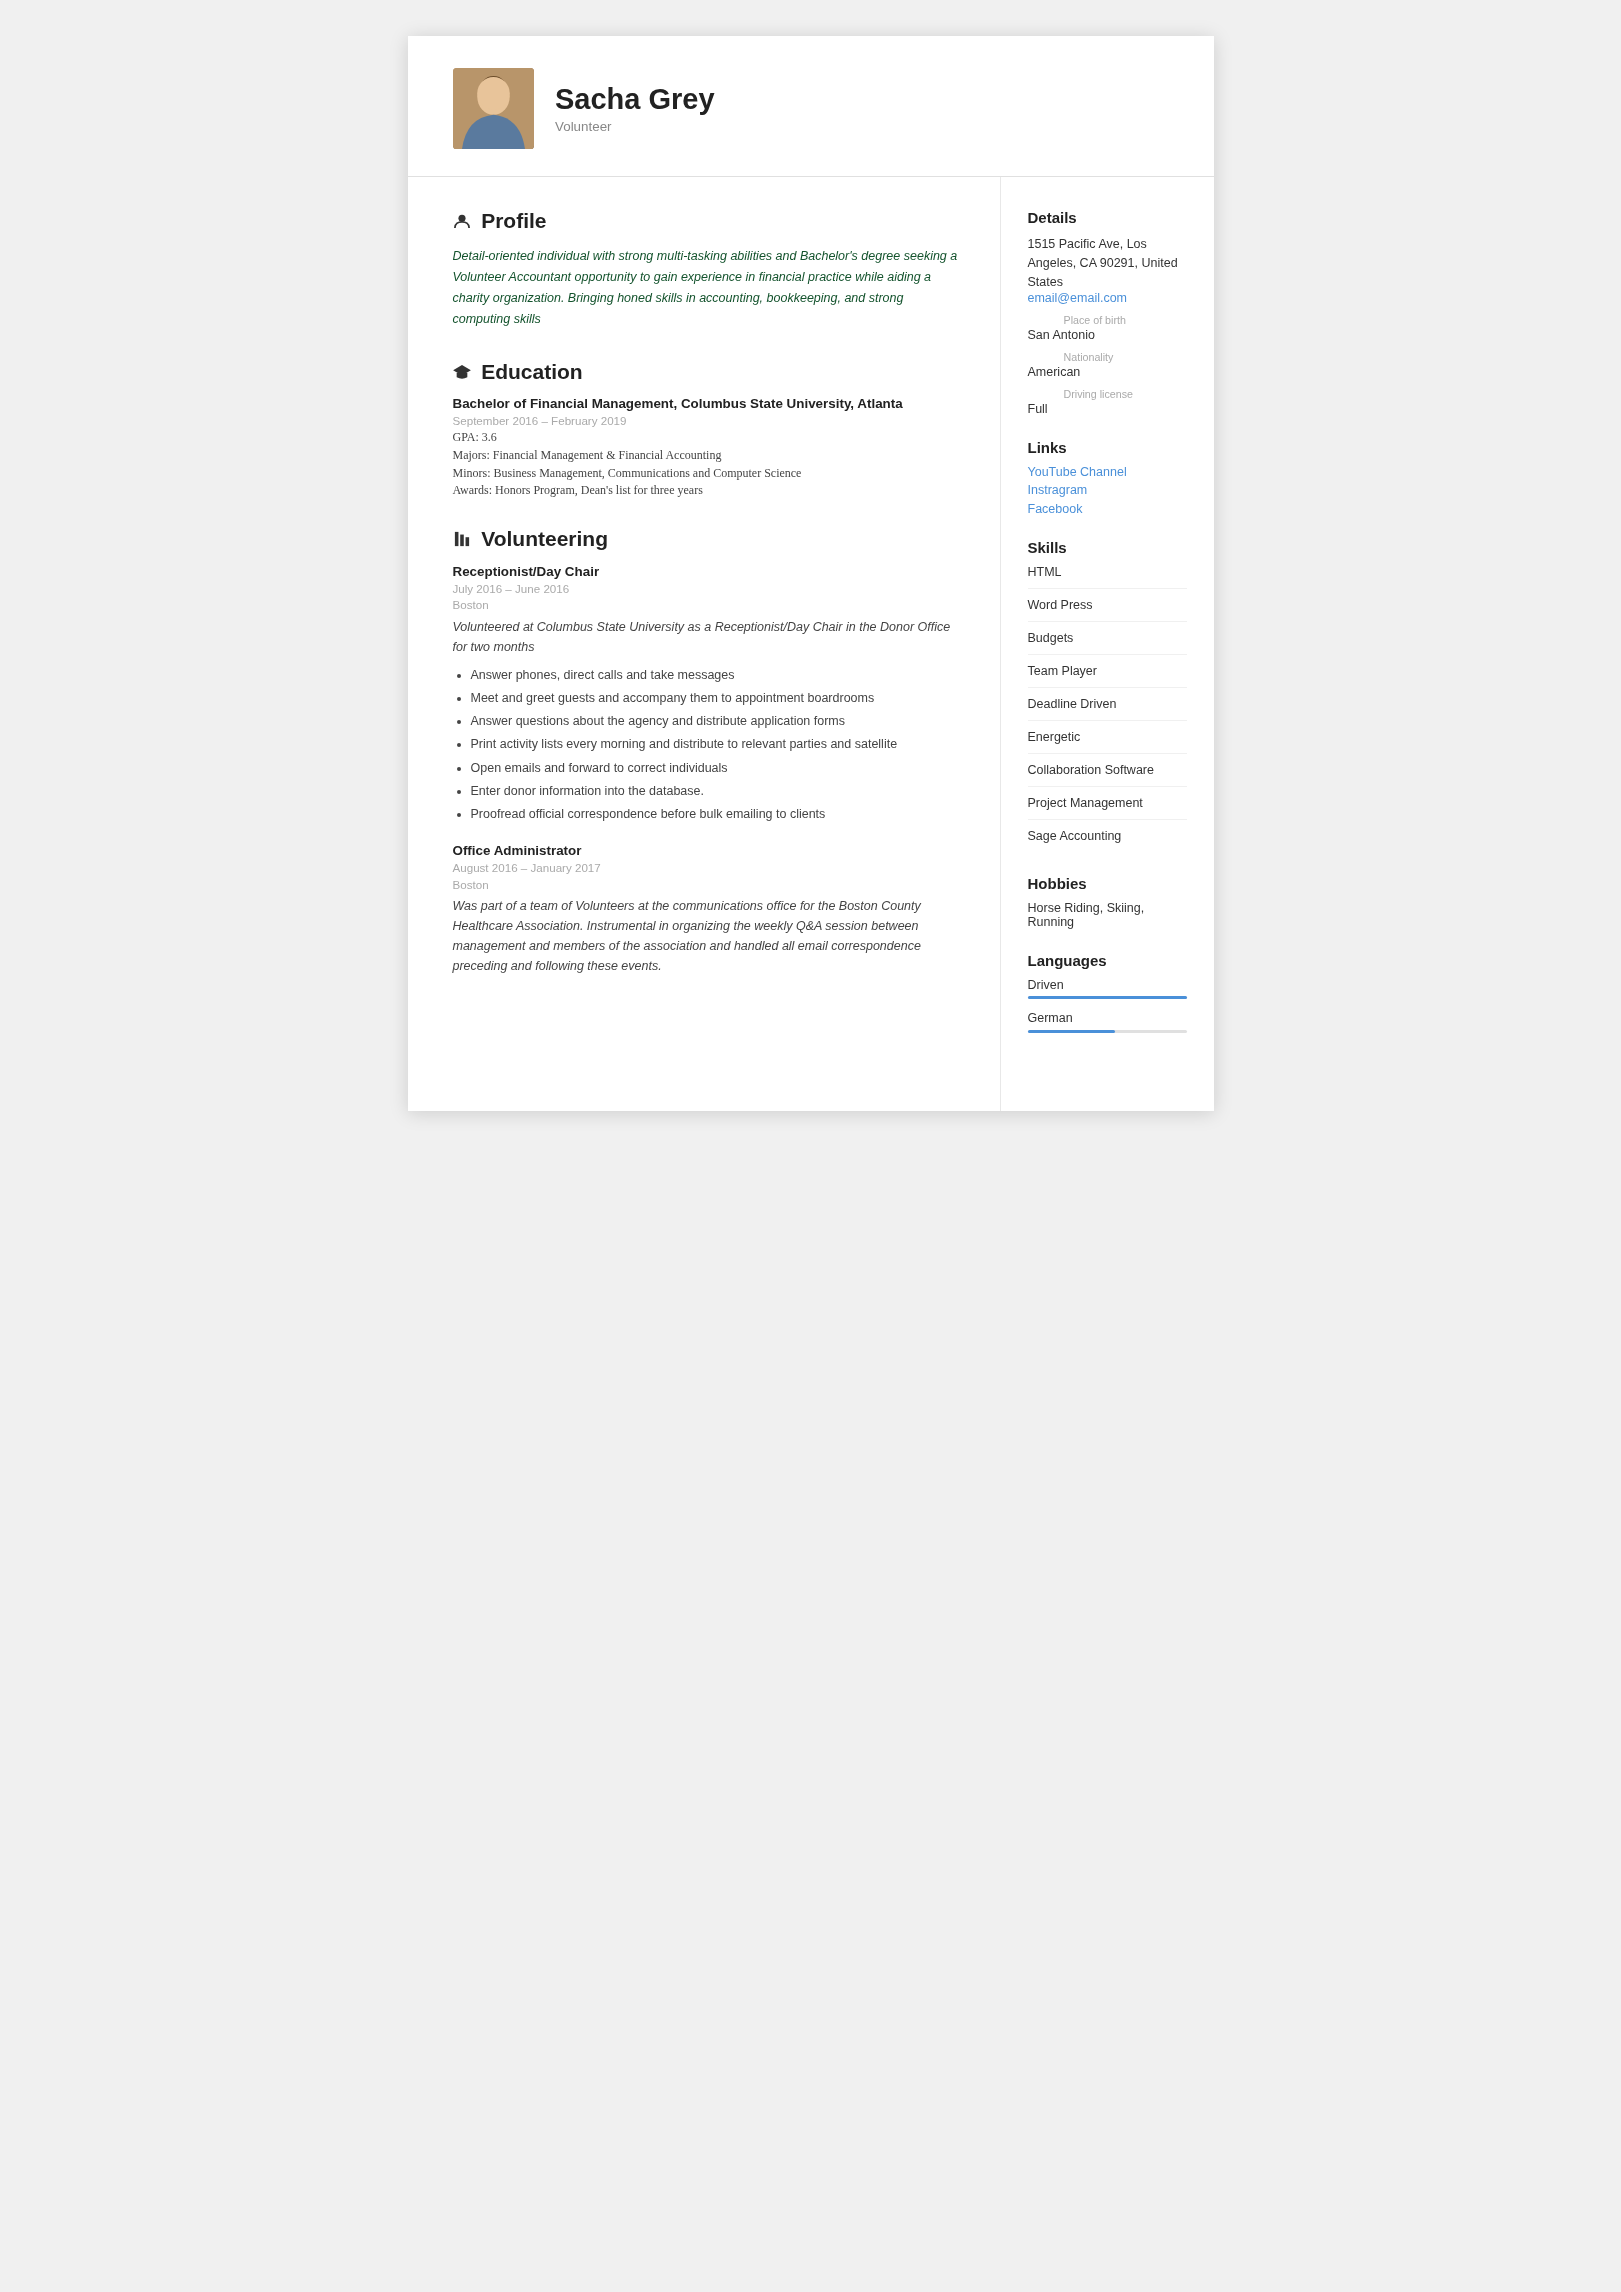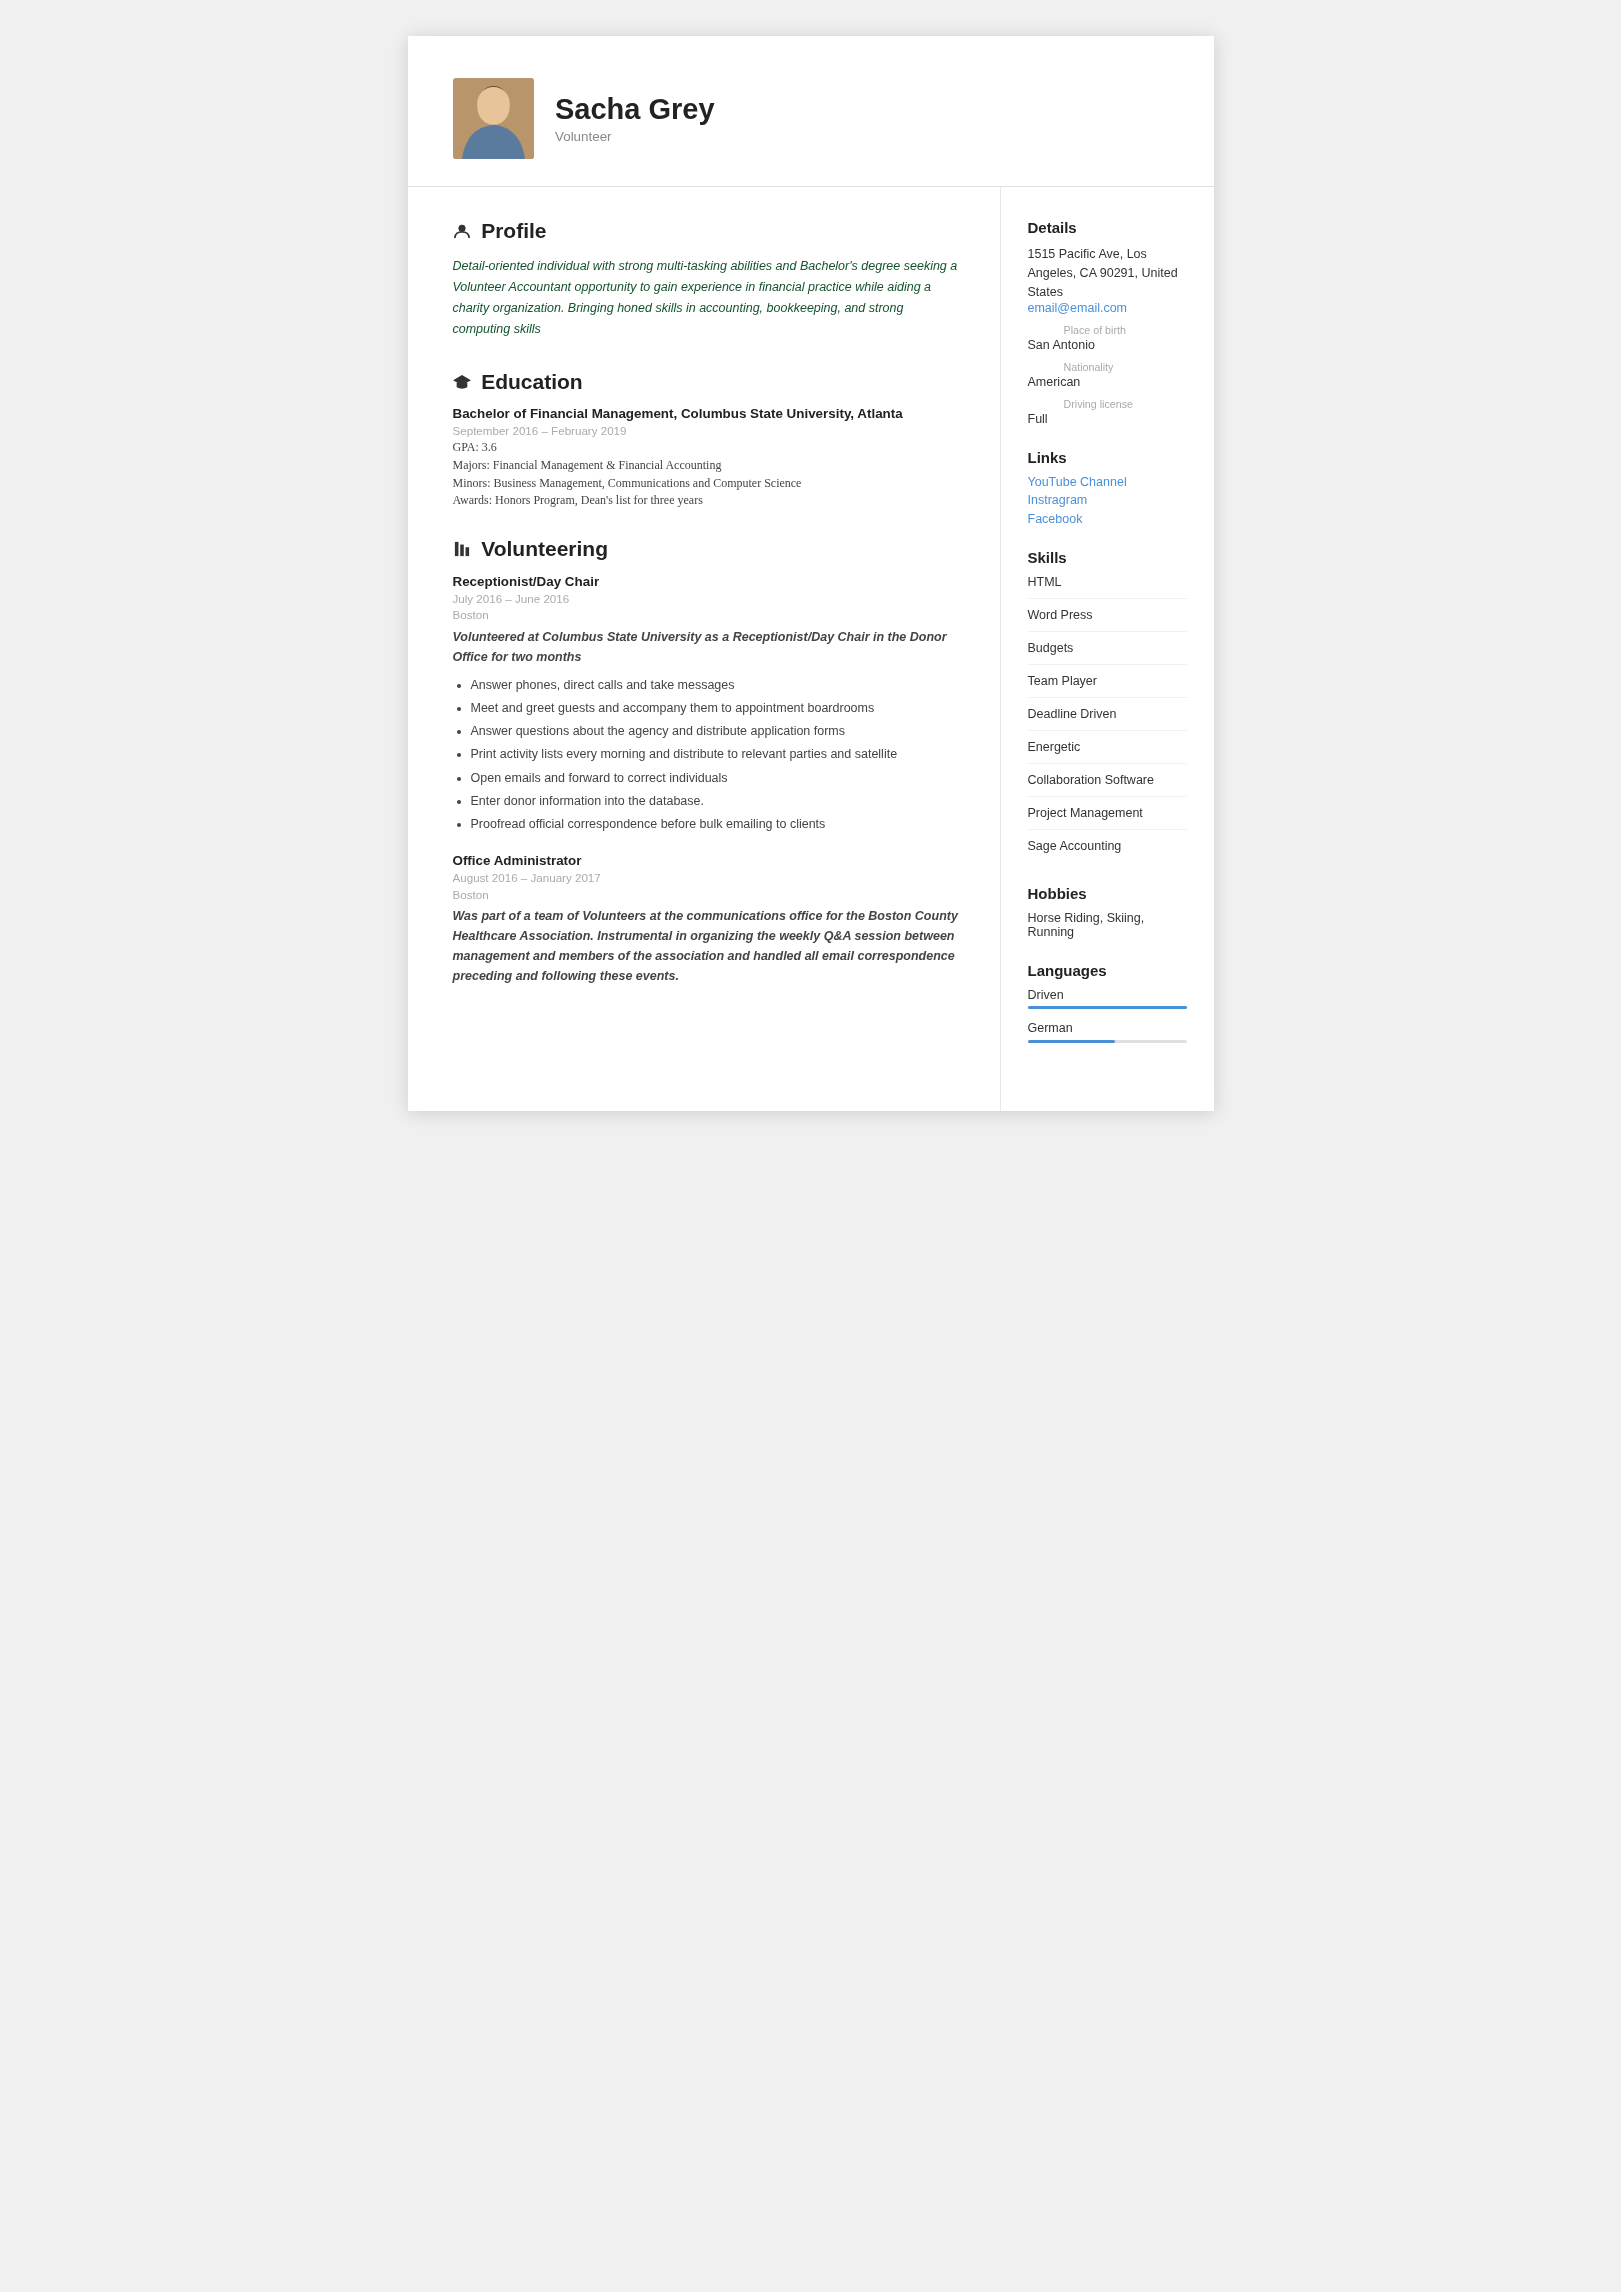--- a/index.html
+++ b/index.html
@@ -16,21 +16,21 @@
       background: #fff;
       width: 806px;
       min-height: 1075px;
       box-shadow: 0 1.8px 18px rgba(0,0,0,0.15);
       display: flex;
       flex-direction: column;
     }
     .header-section {
       display: flex;
       align-items: center;
-      padding: 42px 45px 27px 45px;
+      padding: 32px 45px 27px 45px;
       border-bottom: 0.9px solid #e0e0e0;
     }
     .avatar {
       width: 81px;
       height: 81px;
       background: #b8a090;
       border-radius: 3.6px;
       margin-right: 21.5px;
       flex-shrink: 0;
       overflow: hidden;
@@ -119,21 +119,20 @@
       color: #444;
       margin-bottom: 2.7px;
       font-family: Liberation Serif, serif;
     }
     .italic-desc {
       font-style: italic;
       color: #444;
       font-size: 12.5px;
       line-height: 1.6;
       margin-bottom: 9px;
-      font-weight: bold;
     }
     .bullet-list {
       padding-left: 18px;
     }
     .bullet-list li {
       font-size: 12.5px;
       color: #444;
       margin-bottom: 4.5px;
       line-height: 1.5;
     }

